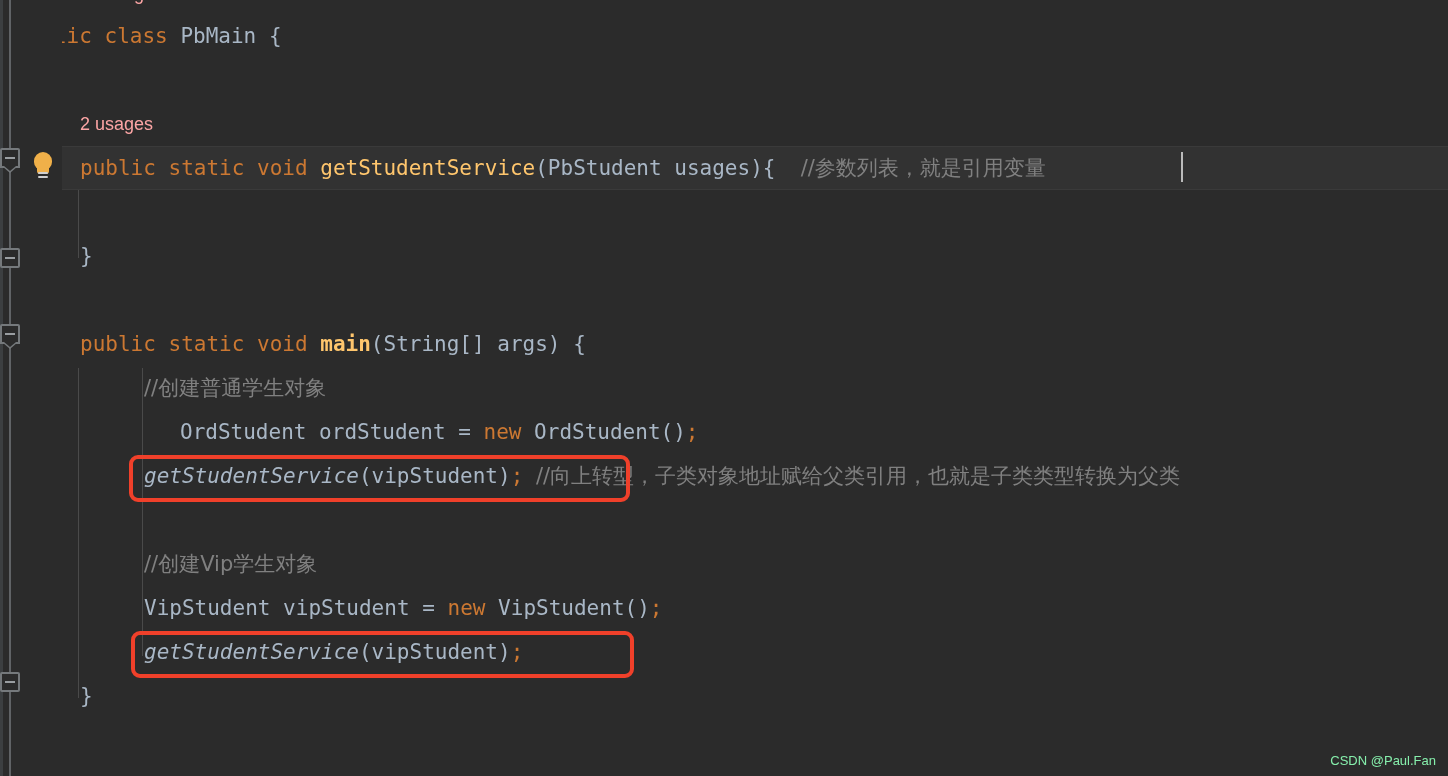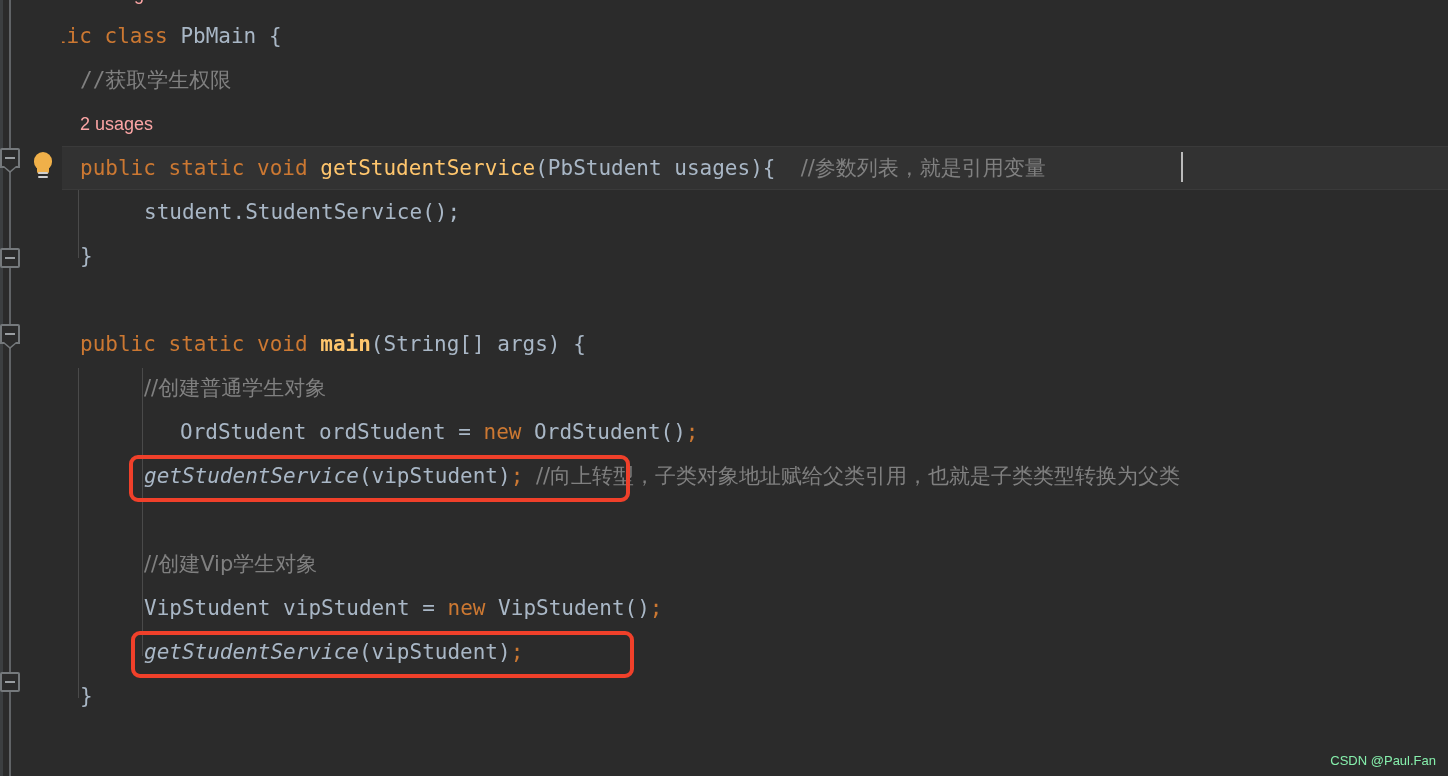--- a/index.html
+++ b/index.html
@@ -242,29 +242,27 @@
       <div class="b2"></div>
     </div>
   </div>
 
   <div class="code">
 
     <div class="inlay" style="left:80px; top:-28px;">no usages</div>
 
     <div class="line" style="left:16px; top:14px;"><span class="kw">public</span><span class="punc"> </span><span class="kw">class</span><span class="punc"> </span><span class="id">PbMain</span><span class="punc"> </span><span class="punc">{</span></div>
 
-    <div class="line cmt" style="left:80px; top:58px;">//获取学生权限</div>
 
     <div class="inlay" style="left:80px; top:102px;">2 usages</div>
 
     <div class="line" style="left:80px; top:146px;"><span class="kw">public</span><span class="punc"> </span><span class="kw">static</span><span class="punc"> </span><span class="kw">void</span><span class="punc"> </span><span class="mdecl">getStudentService</span><span class="id">(PbStudent usages){</span><span class="punc">  </span><span class="cmt cn">//参数列表，就是引用变量</span></div>
 
     <div class="caret" style="left:1181px; top:152px; height:30px;"></div>
 
-    <div class="line" style="left:144px; top:190px;"><span class="id">student.StudentService();</span></div>
 
     <div class="line" style="left:80px; top:234px;">}</div>
 
     <div class="line cmt cn" style="left:144px; top:366px;">//创建普通学生对象</div>
 
     <div class="line" style="left:80px; top:322px;"><span class="kw">public</span><span class="punc"> </span><span class="kw">static</span><span class="punc"> </span><span class="kw">void</span><span class="punc"> </span><span class="mdeclb">main</span><span class="id">(String[] args) {</span></div>
 
     <div class="line" style="left:144px; top:410px;margin-left:36px;"><span class="id">OrdStudent</span><span class="punc"> </span><span class="id">ordStudent</span><span class="punc"> </span><span class="id">=</span><span class="punc"> </span><span class="kw">new</span><span class="punc"> </span><span class="id">OrdStudent()</span><span class="semi">;</span></div>
 
     <div class="line" style="left:144px; top:454px;"><span class="scall">getStudentService</span><span class="id">(vipStudent)</span><span class="semi">;</span><span class="punc"> </span><span class="cmt cn">//向上转型，子类对象地址赋给父类引用，也就是子类类型转换为父类</span></div>

